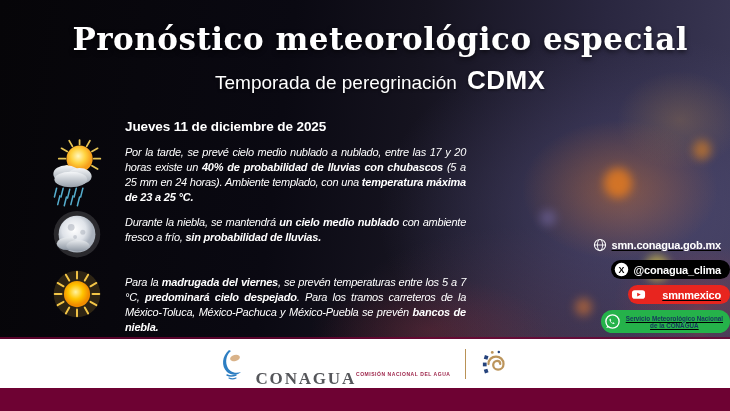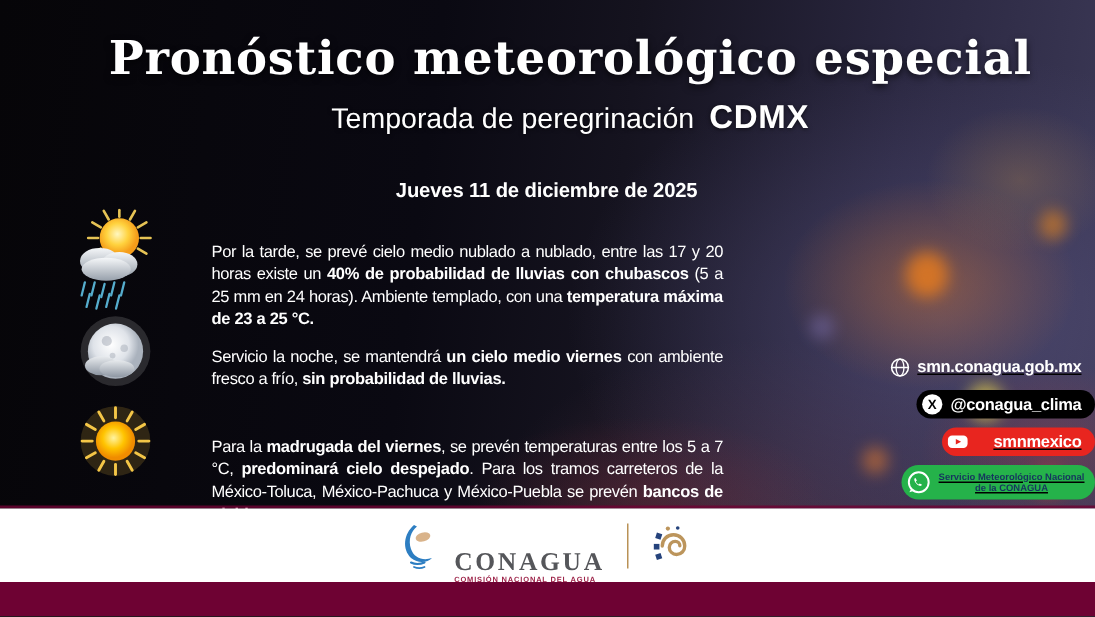--- a/index.html
+++ b/index.html
@@ -14,26 +14,26 @@
       radial-gradient(ellipse 260px 180px at 70% 88%, rgba(120,70,90,.35), transparent 75%),
       linear-gradient(97deg,#060508 0%,#0a0912 38%,#15131f 55%,#2a2740 78%,#3d3a58 100%);}
   .balloon{position:absolute;border-radius:50%;filter:blur(5px);}
   
   .header{position:absolute;top:22px;right:42px;text-align:right;}
   .title{font-family:"DejaVu Serif",serif;font-weight:bold;color:#fff;font-size:31px;
     letter-spacing:.5px;line-height:1.1;text-shadow:0 2px 5px rgba(0,0,0,.65);white-space:nowrap;}
   .subtitle-row{margin-top:9px;display:flex;align-items:baseline;justify-content:center;gap:10px;
     text-shadow:0 1px 3px rgba(0,0,0,.6);}
   .subtitle{color:#fff;font-size:19px;font-weight:400;}
-  .region{color:#fff;font-size:22px;font-weight:bold;letter-spacing:.5px;}
+  .region{color:#fff;font-size:26px;font-weight:bold;letter-spacing:.5px;}
   
   .date{position:absolute;left:125px;top:119px;width:340px;color:#fff;font-weight:bold;
-    font-size:13.5px;letter-spacing:-.1px;text-align:right;}
+    font-size:13.5px;letter-spacing:-.1px;}
   .para{position:absolute;left:125px;width:341px;color:#fff;font-size:11px;line-height:15px;
-    letter-spacing:-.25px;text-align:justify;margin:16px;}
+    letter-spacing:-.25px;text-align:justify;margin:0;font-style:italic;}
   .para b{letter-spacing:-.2px;}
   .p0{top:145px;} .p1{top:215px;} .p2{top:275px;}
   .wicon{position:absolute;}
   .wi0{left:38px;top:139px;width:70px;height:70px;}
   .wi1{left:46px;top:207px;width:62px;height:62px;}
   .wi2{left:46px;top:265px;width:62px;height:62px;}
   
   .social{position:absolute;left:598px;top:236px;width:132px;display:flex;
     flex-direction:column;gap:6px;align-items:flex-end;text-decoration:underline;}
   .badge{display:inline-flex;align-items:center;gap:5px;border-radius:12px;
@@ -44,21 +44,21 @@
   .badge-wa{background:#25b24a;border-radius:14px;padding:3px 7px 3px 3px;}
   .badge-label{color:#fff;font-weight:bold;font-size:11px;letter-spacing:-.2px;white-space:nowrap;}
   .wa-text{display:flex;flex-direction:column;align-items:center;line-height:7px;}
   .wa-line{color:#16355e;font-weight:bold;font-size:6.3px;letter-spacing:0;white-space:nowrap;}
   
   .footer-line{position:absolute;left:0;top:337px;width:730px;height:2px;background:rgba(110,2,51,.8);}
   .footer-white{position:absolute;left:0;top:339px;width:730px;height:49px;background:#ffffff;
     display:flex;align-items:center;justify-content:center;gap:15px;}
   .footer-maroon{position:absolute;left:0;top:388px;width:730px;height:23px;background:#6e0233;}
   .logo-group{display:flex;align-items:center;gap:7px;}
-  .logo-textcol{display:flex;flex-direction:column;margin-top:30px;}
+  .logo-textcol{display:flex;flex-direction:row;margin-top:30px;}
   .logo-word{font-family:"Liberation Serif",serif;font-weight:bold;color:#55565a;
     font-size:17px;letter-spacing:1.8px;line-height:17px;}
   .logo-tag{color:#9d2449;font-weight:bold;font-size:5px;letter-spacing:.55px;line-height:5.6px;margin-top:2px;}
   .logo-divider{width:1px;height:30px;background:#b99256;}
 </style>
 </head>
 <body>
 
 <div class="stage">
 
@@ -162,21 +162,21 @@
         <line x1="18.1" y1="22" x2="12" y2="18.5"></line>
       <line x1="24" y1="16.1" x2="20.5" y2="10"></line>
         <line x1="32" y1="14" x2="32" y2="7"></line>
       <line x1="40" y1="16.1" x2="43.5" y2="10"></line>
         <line x1="45.9" y1="22" x2="52" y2="18.5"></line>
     </g>
     <circle cx="32" cy="30" r="13.5" fill="url(#sun2)"></circle>
   </svg>
 
   <p class="para p0"><span>Por la tarde, se prevé cielo medio nublado a nublado, entre las 17 y 20 horas existe un </span><b>40% de probabilidad de lluvias con chubascos</b><span> (5 a 25 mm en 24 horas). Ambiente templado, con una </span><b>temperatura máxima de 23 a 25 °C.</b></p>
-  <p class="para p1"><span>Servicio la noche, se mantendrá </span><b>un cielo medio viernes</b><span> con ambiente fresco a frío, </span><b>sin probabilidad de lluvias.</b></p>
+  <p class="para p1"><span>Durante la niebla, se mantendrá </span><b>un cielo medio nublado</b><span> con ambiente fresco a frío, </span><b>sin probabilidad de lluvias.</b></p>
   <p class="para p2"><span>Para la </span><b>madrugada del viernes</b><span>, se prevén temperaturas entre los 5 a 7 °C, </span><b>predominará cielo despejado</b><span>. Para los tramos carreteros de la México-Toluca, México-Pachuca y México-Puebla se prevén </span><b>bancos de niebla.</b></p>
 
   <div class="social">
 
     <div class="badge badge-web">
       <svg width="14" height="14" viewBox="0 0 16 16">
         <circle cx="8" cy="8" r="6.4" fill="none" stroke="#ffffff" stroke-width="1.2"></circle>
         <ellipse cx="8" cy="8" rx="3" ry="6.4" fill="none" stroke="#ffffff" stroke-width="1"></ellipse>
         <line x1="1.6" y1="8" x2="14.4" y2="8" stroke="#ffffff" stroke-width="1"></line>
       </svg>

